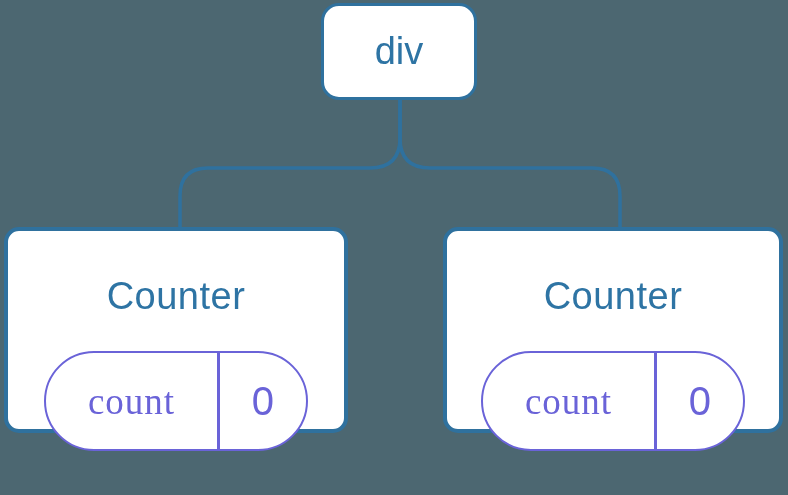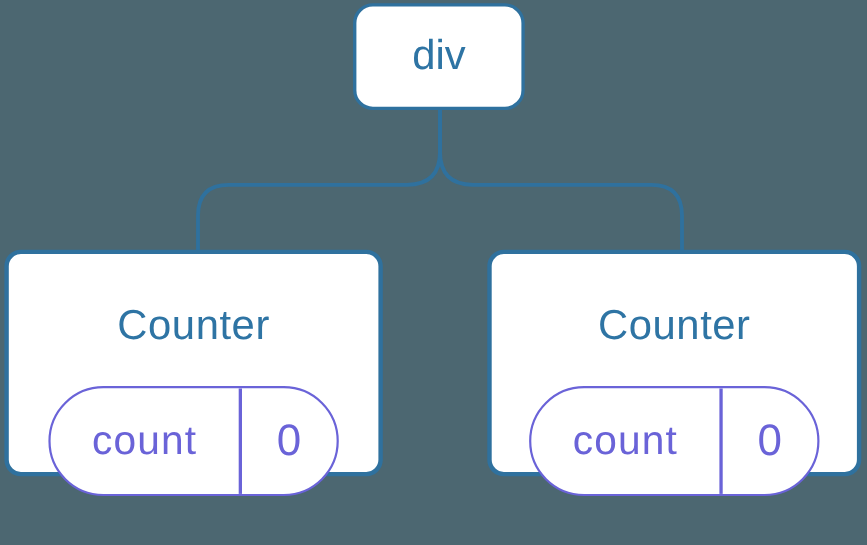--- a/index.html
+++ b/index.html
@@ -63,21 +63,21 @@
     border:2.5px solid var(--state-accent);
     border-radius:50px;
     display:flex;align-items:stretch;
     overflow:hidden;
     background:var(--node-fill);
   }
   .pill-key{
     width:171px;
     display:flex;align-items:center;justify-content:center;
     color:var(--state-accent);
-    font-size:37px;letter-spacing:1px;
+    font-size:37px;letter-spacing:1px;font-family:Liberation Serif, serif;
   }
   .pill-divider{
     width:2.5px;
     background:var(--state-accent);
   }
   .pill-value{
     flex:1;
     display:flex;align-items:center;justify-content:center;
     color:var(--state-accent);
     font-size:40px;

